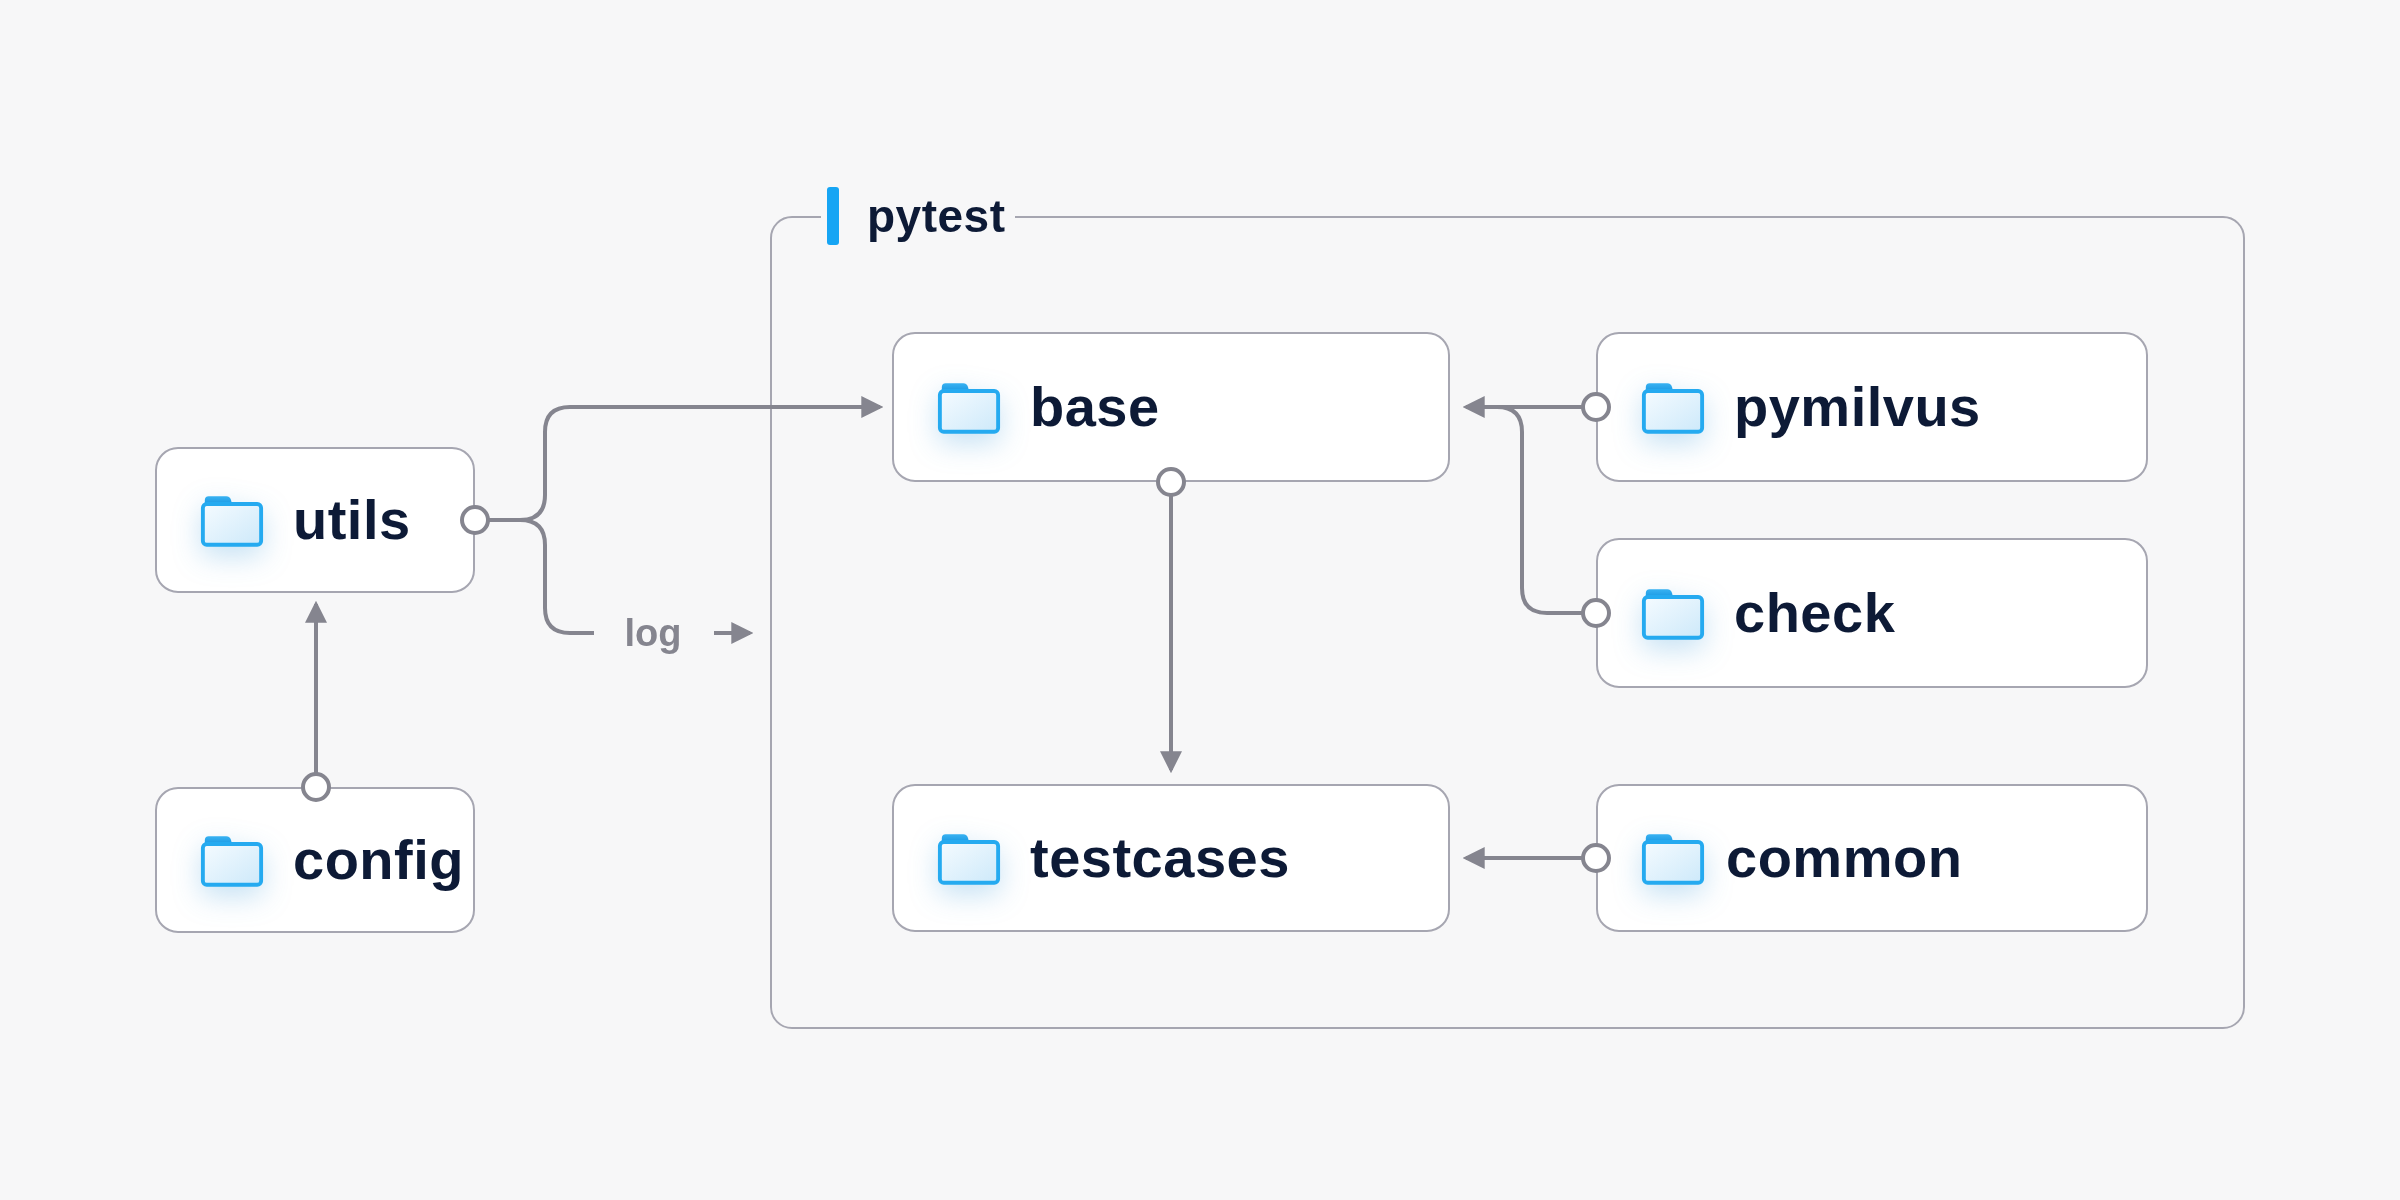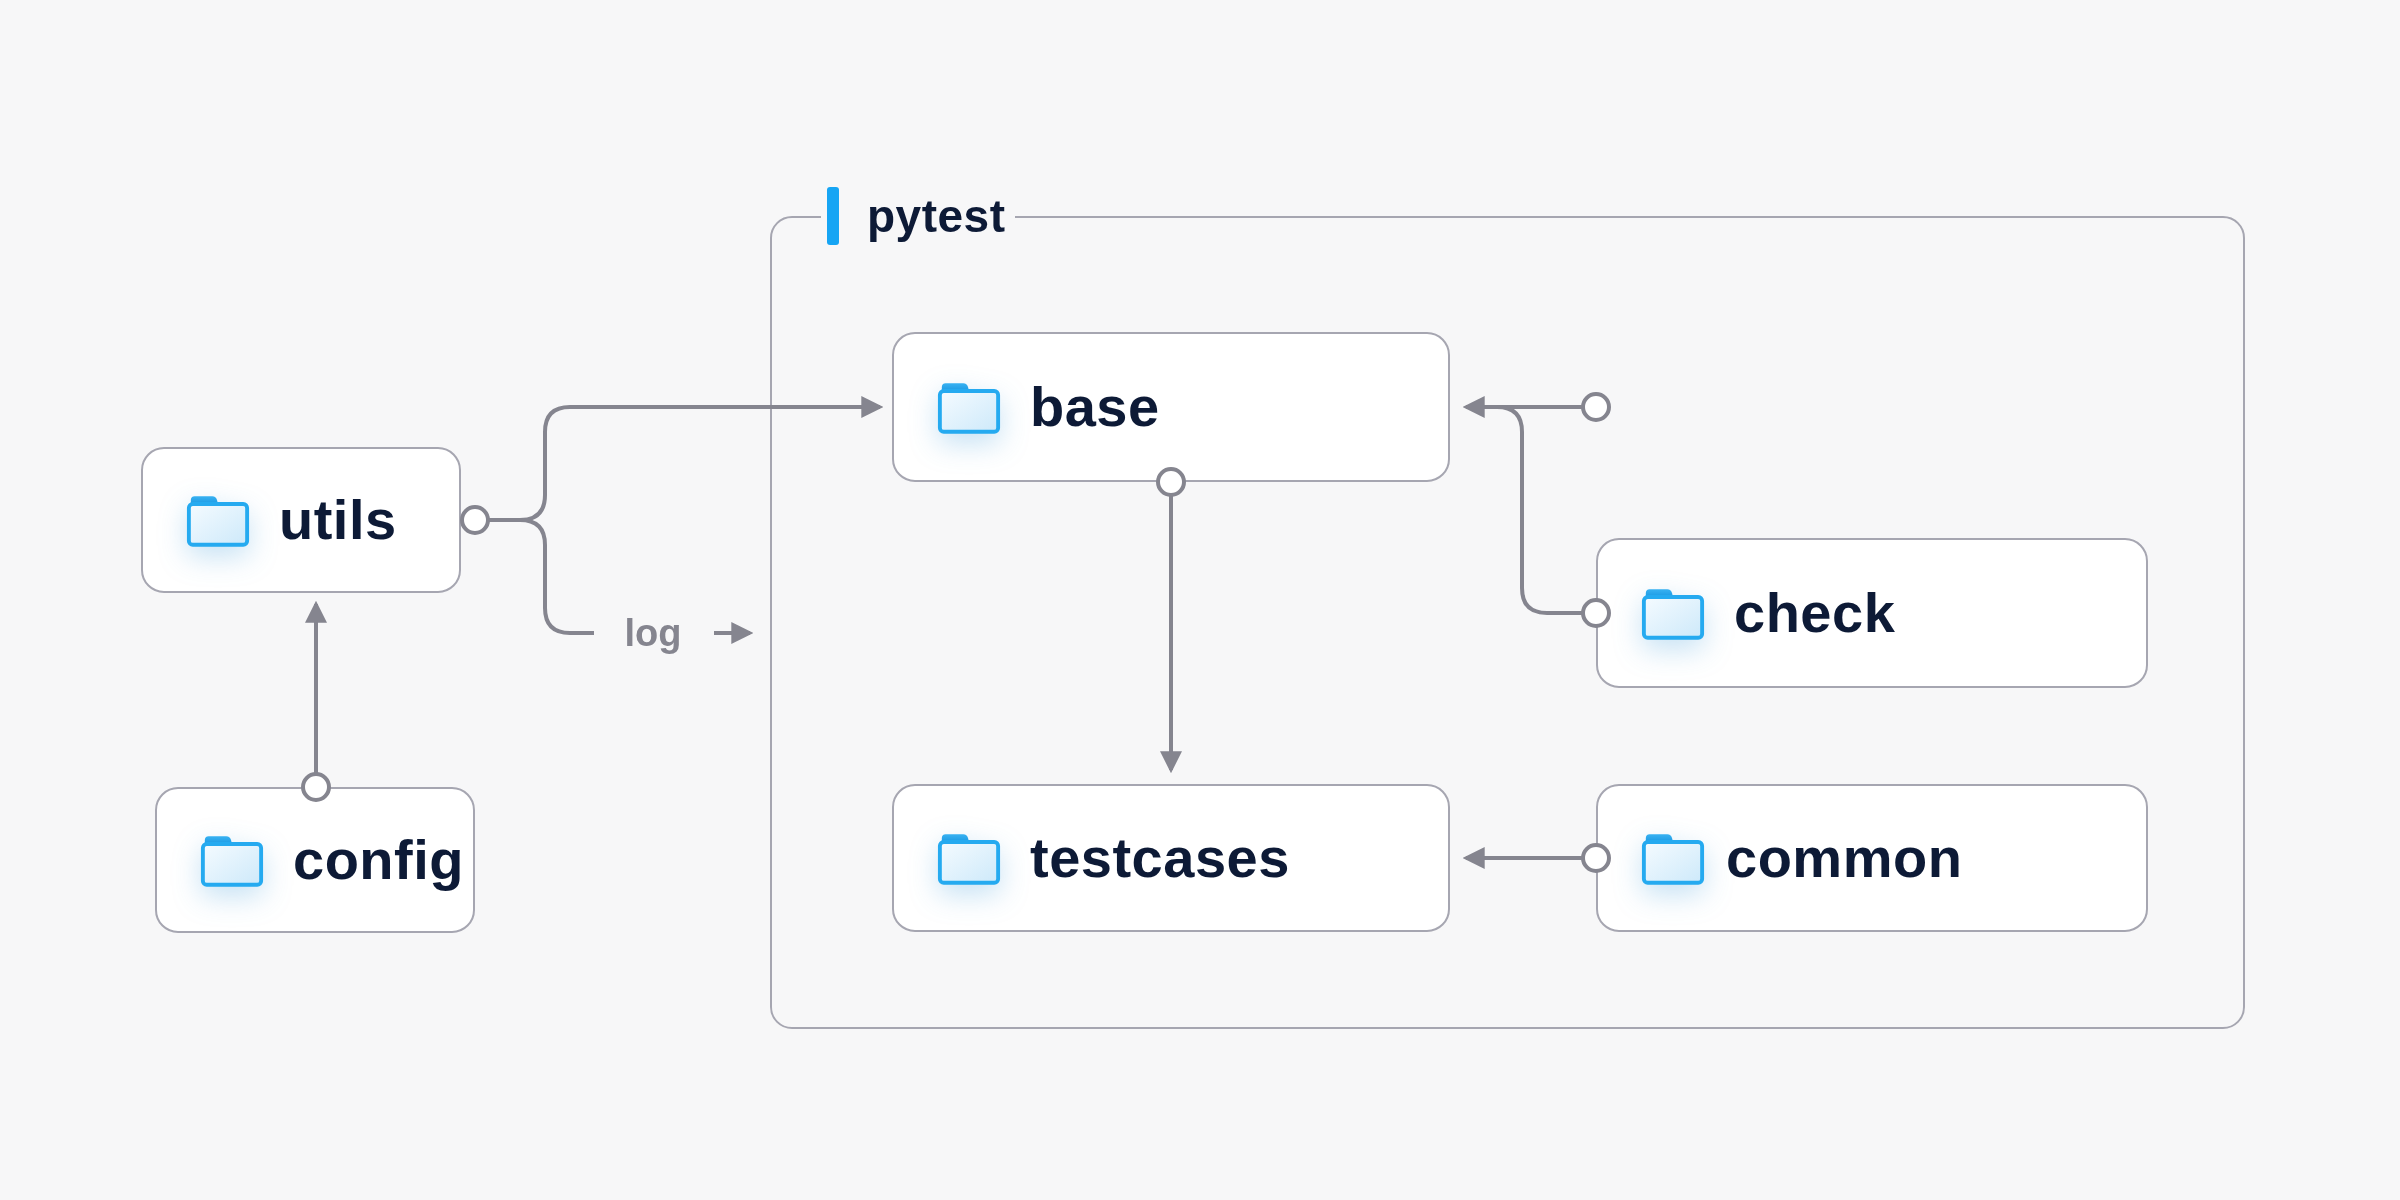--- a/index.html
+++ b/index.html
@@ -55,21 +55,21 @@
     padding-left:42px;gap:28px;
   }
   .node-label{
     font-size:56px;font-weight:700;color:var(--text);line-height:1;
     letter-spacing:0.5px;
   }
   .folder{
     width:66px;height:57px;flex:0 0 auto;
     filter:drop-shadow(0 10px 14px rgba(30,140,210,0.25));
   }
-  #node-utils    {left:141px; top:447px; width:320px; height:146px;}
+  #node-utils    {left:155px; top:447px; width:320px; height:146px;}
   #node-config   {left:155px; top:787px; width:320px; height:146px;}
   #node-base     {left:892px; top:332px; width:558px; height:150px;}
   #node-pymilvus {left:1596px;top:332px; width:552px; height:150px;}
   #node-check    {left:1596px;top:538px; width:552px; height:150px;}
   #node-testcases{left:892px; top:784px; width:558px; height:148px;}
   #node-common   {left:1596px;top:784px; width:552px; height:148px;gap:20px;}
 
   
   .log-label{
     position:absolute;left:603px;top:604px;width:100px;height:58px;
@@ -128,20 +128,26 @@
         <use href="#folder-sym"></use>
       </svg>
     <span class="node-label">config</span>
   </div>
   <div class="node" id="node-base">
     <svg class="folder" viewBox="0 0 68 58">
         <use href="#folder-sym"></use>
       </svg>
     <span class="node-label">base</span>
   </div>
+  <div class="node" id="node-pymilvus">
+    <svg class="folder" viewBox="0 0 68 58">
+        <use href="#folder-sym"></use>
+      </svg>
+    <span class="node-label">pymilvus</span>
+  </div>
   <div class="node" id="node-check">
     <svg class="folder" viewBox="0 0 68 58">
         <use href="#folder-sym"></use>
       </svg>
     <span class="node-label">check</span>
   </div>
   <div class="node" id="node-testcases">
     <svg class="folder" viewBox="0 0 68 58">
         <use href="#folder-sym"></use>
       </svg>

